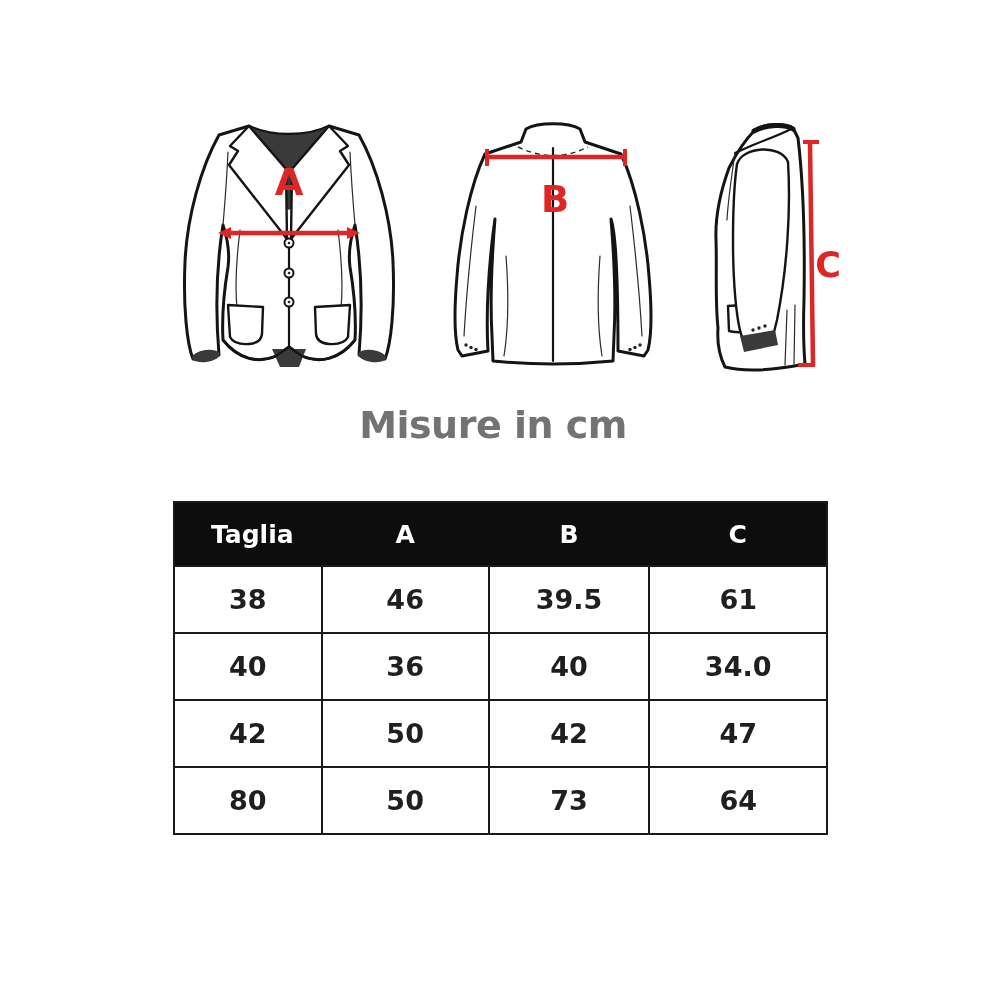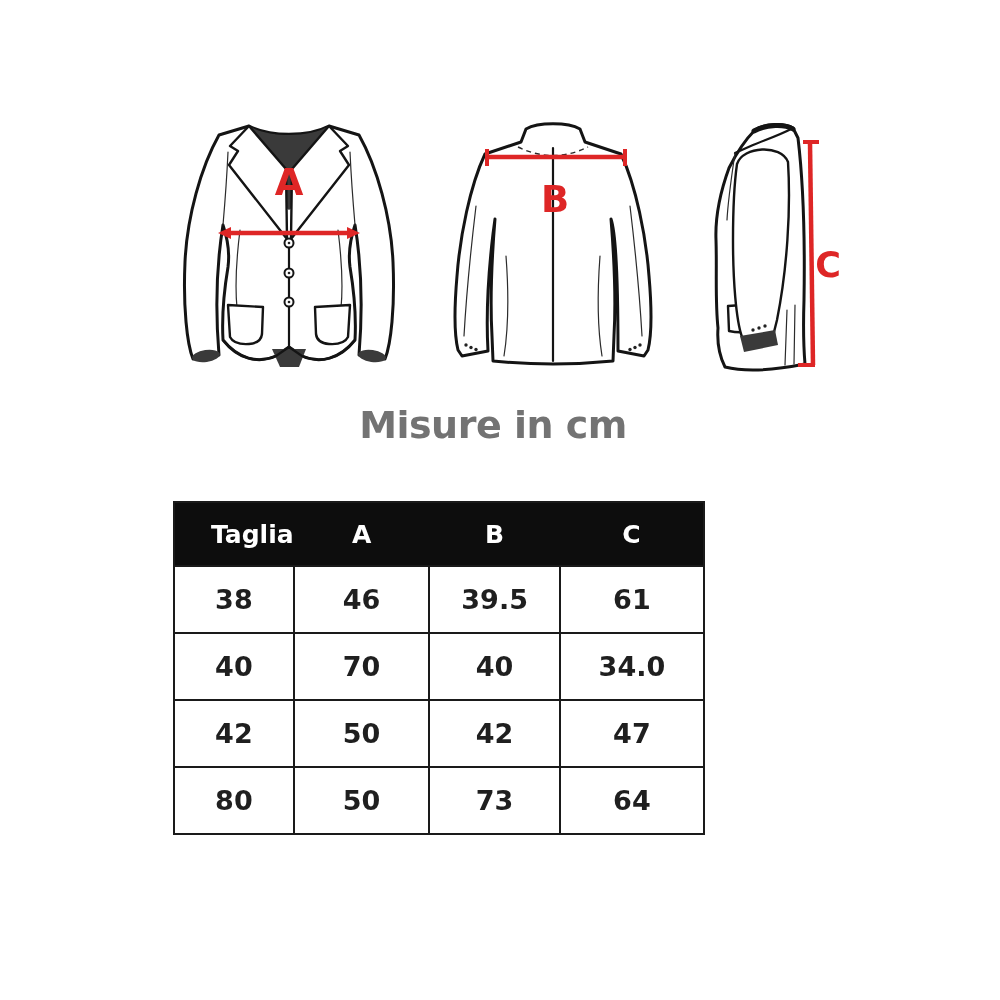--- a/index.html
+++ b/index.html
@@ -23,21 +23,21 @@
   .meashead  { fill:var(--c-accent,#de2626); stroke:none; }
   .measlabel { font-family:"DejaVu Sans","Liberation Sans",sans-serif; font-weight:bold; font-size:37px;
                fill:var(--c-accent,#de2626); text-anchor:middle; }
 
   .chart-title {
     position:absolute; left:0; right:14px; top:403px; text-align:center;
     font-size:38px; font-weight:bold; color:#737373; letter-spacing:-0.5px;
   }
 
   table.sizes {
-    position:absolute; left:173px; top:501px; width:532px;
+    position:absolute; left:173px; top:501px; width:655px;
     border-collapse:collapse; table-layout:fixed;
     border:2px solid #1a1a1a;
     padding-left:48px;
   }
   table.sizes col.c1 { width:22.6%; }
   table.sizes col.c2 { width:25.6%; }
   table.sizes col.c3 { width:24.6%; }
   table.sizes col.c4 { width:27.2%; }
   table.sizes thead th {
     background:var(--c-headerbg,#0d0d0d); color:var(--c-headertext,#ffffff);
@@ -181,21 +181,21 @@
   </thead>
   <tbody>
     <tr>
       <td>38</td>
       <td>46</td>
       <td>39.5</td>
       <td>61</td>
     </tr>
     <tr>
       <td>40</td>
-      <td>70</td>
+      <td>36</td>
       <td>40</td>
       <td>34.0</td>
     </tr>
     <tr>
       <td>42</td>
       <td>50</td>
       <td>42</td>
       <td>47</td>
     </tr>
     <tr>

